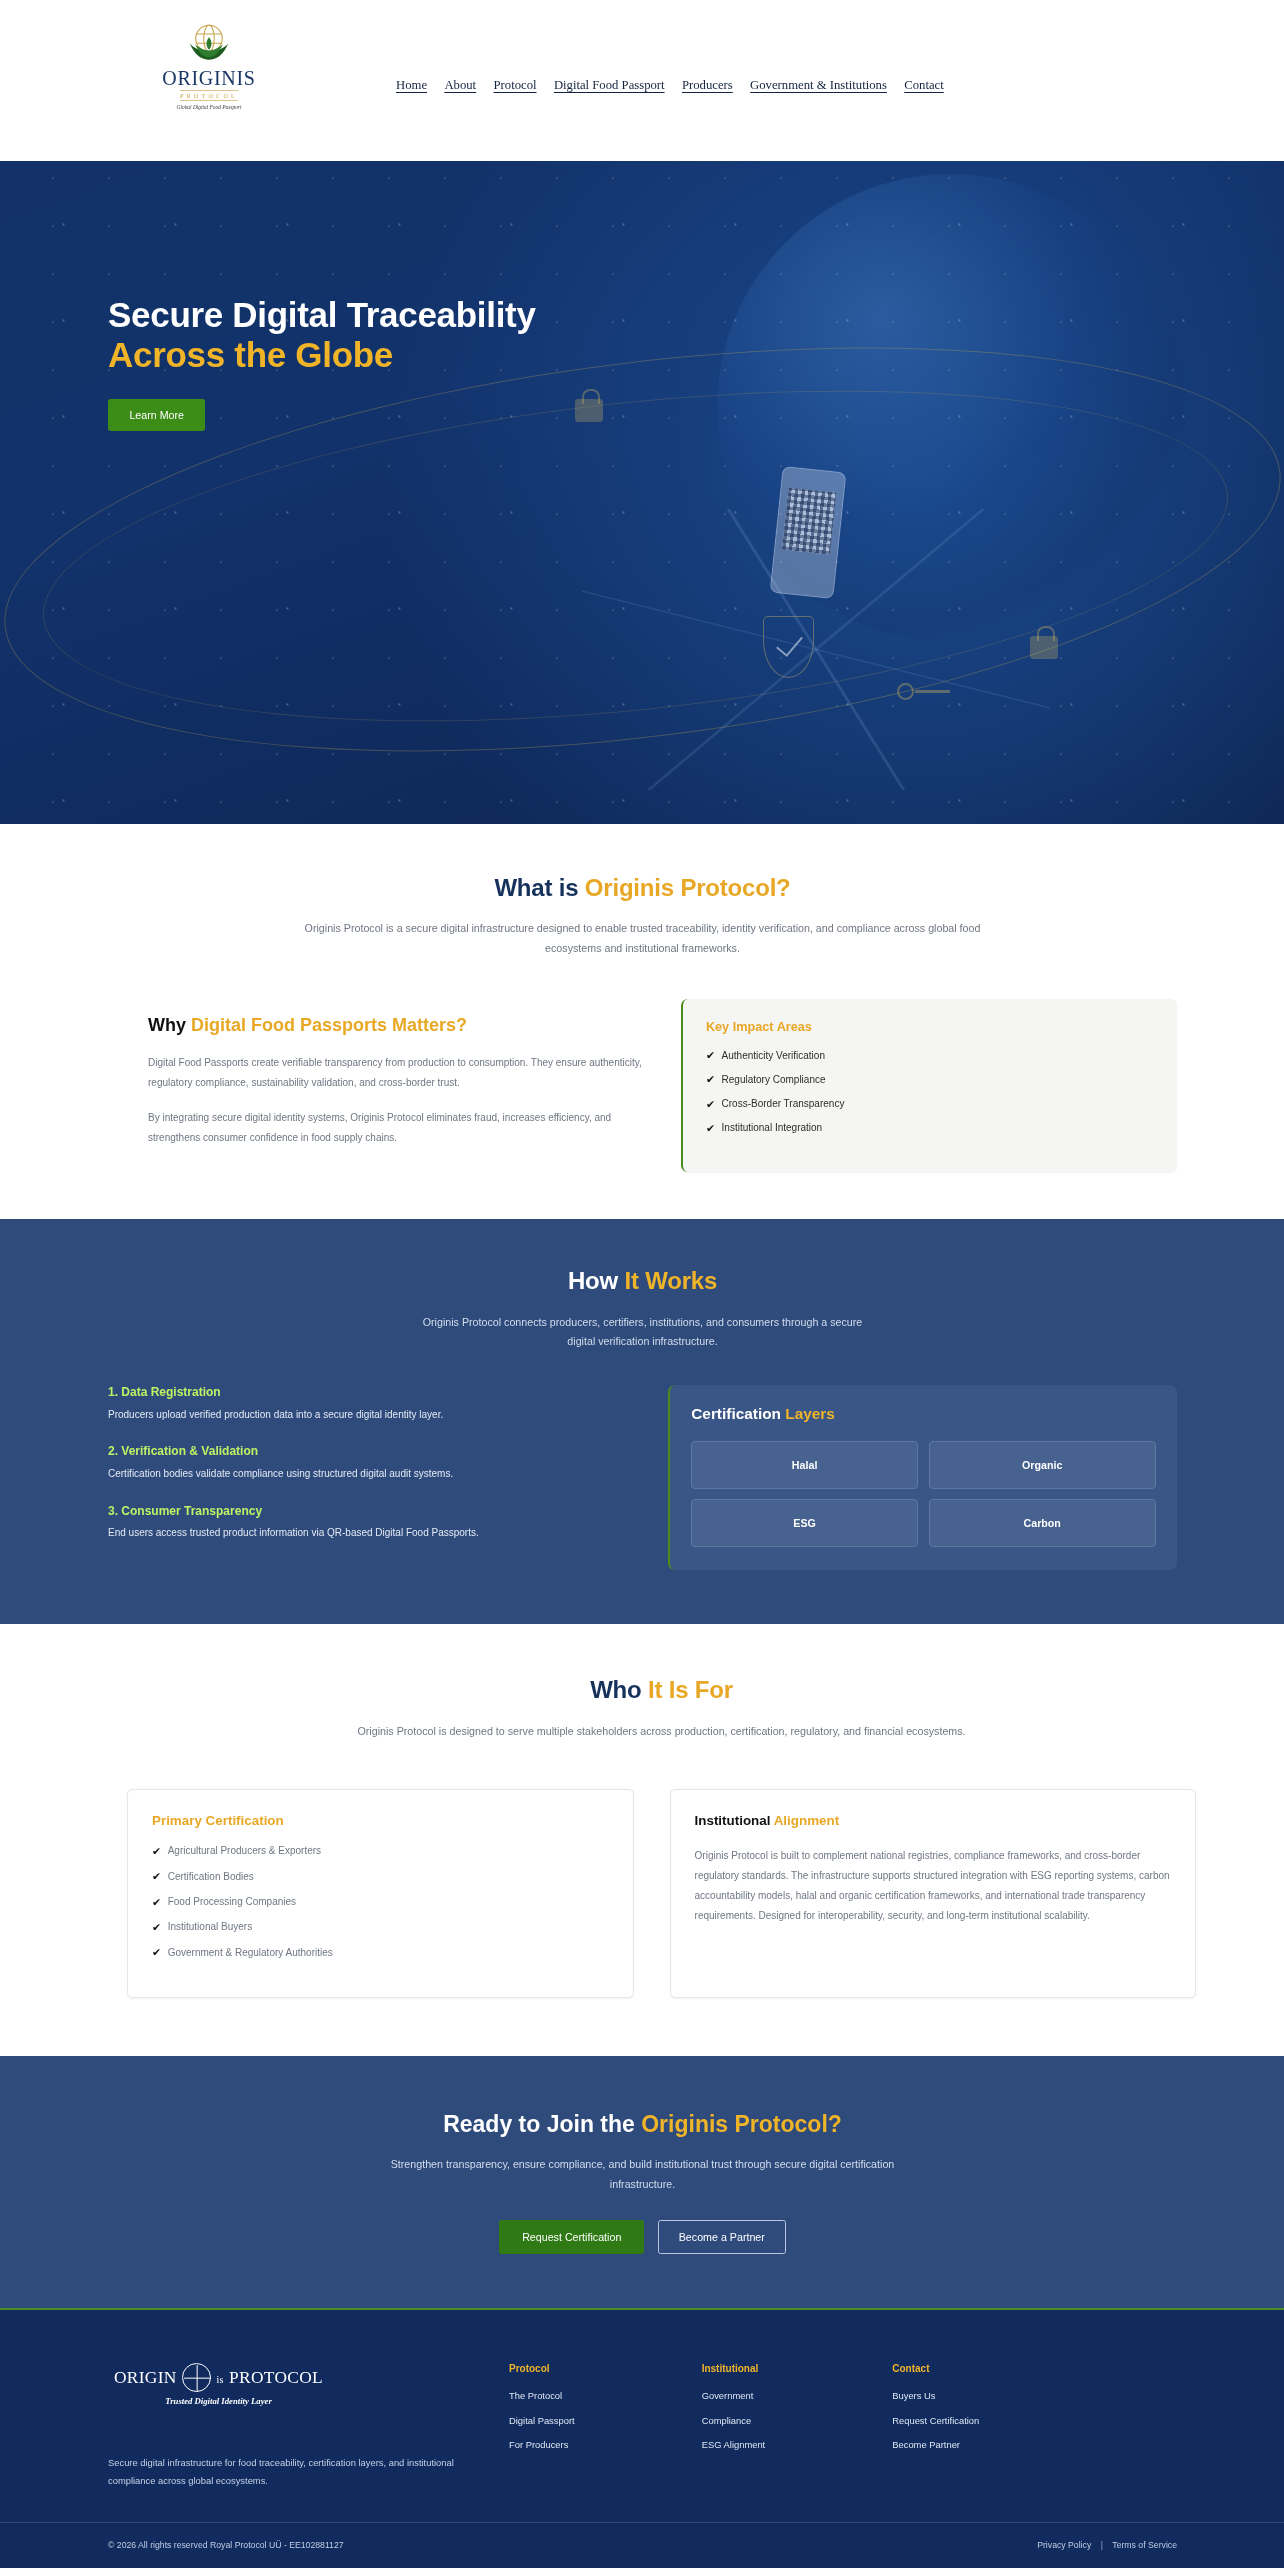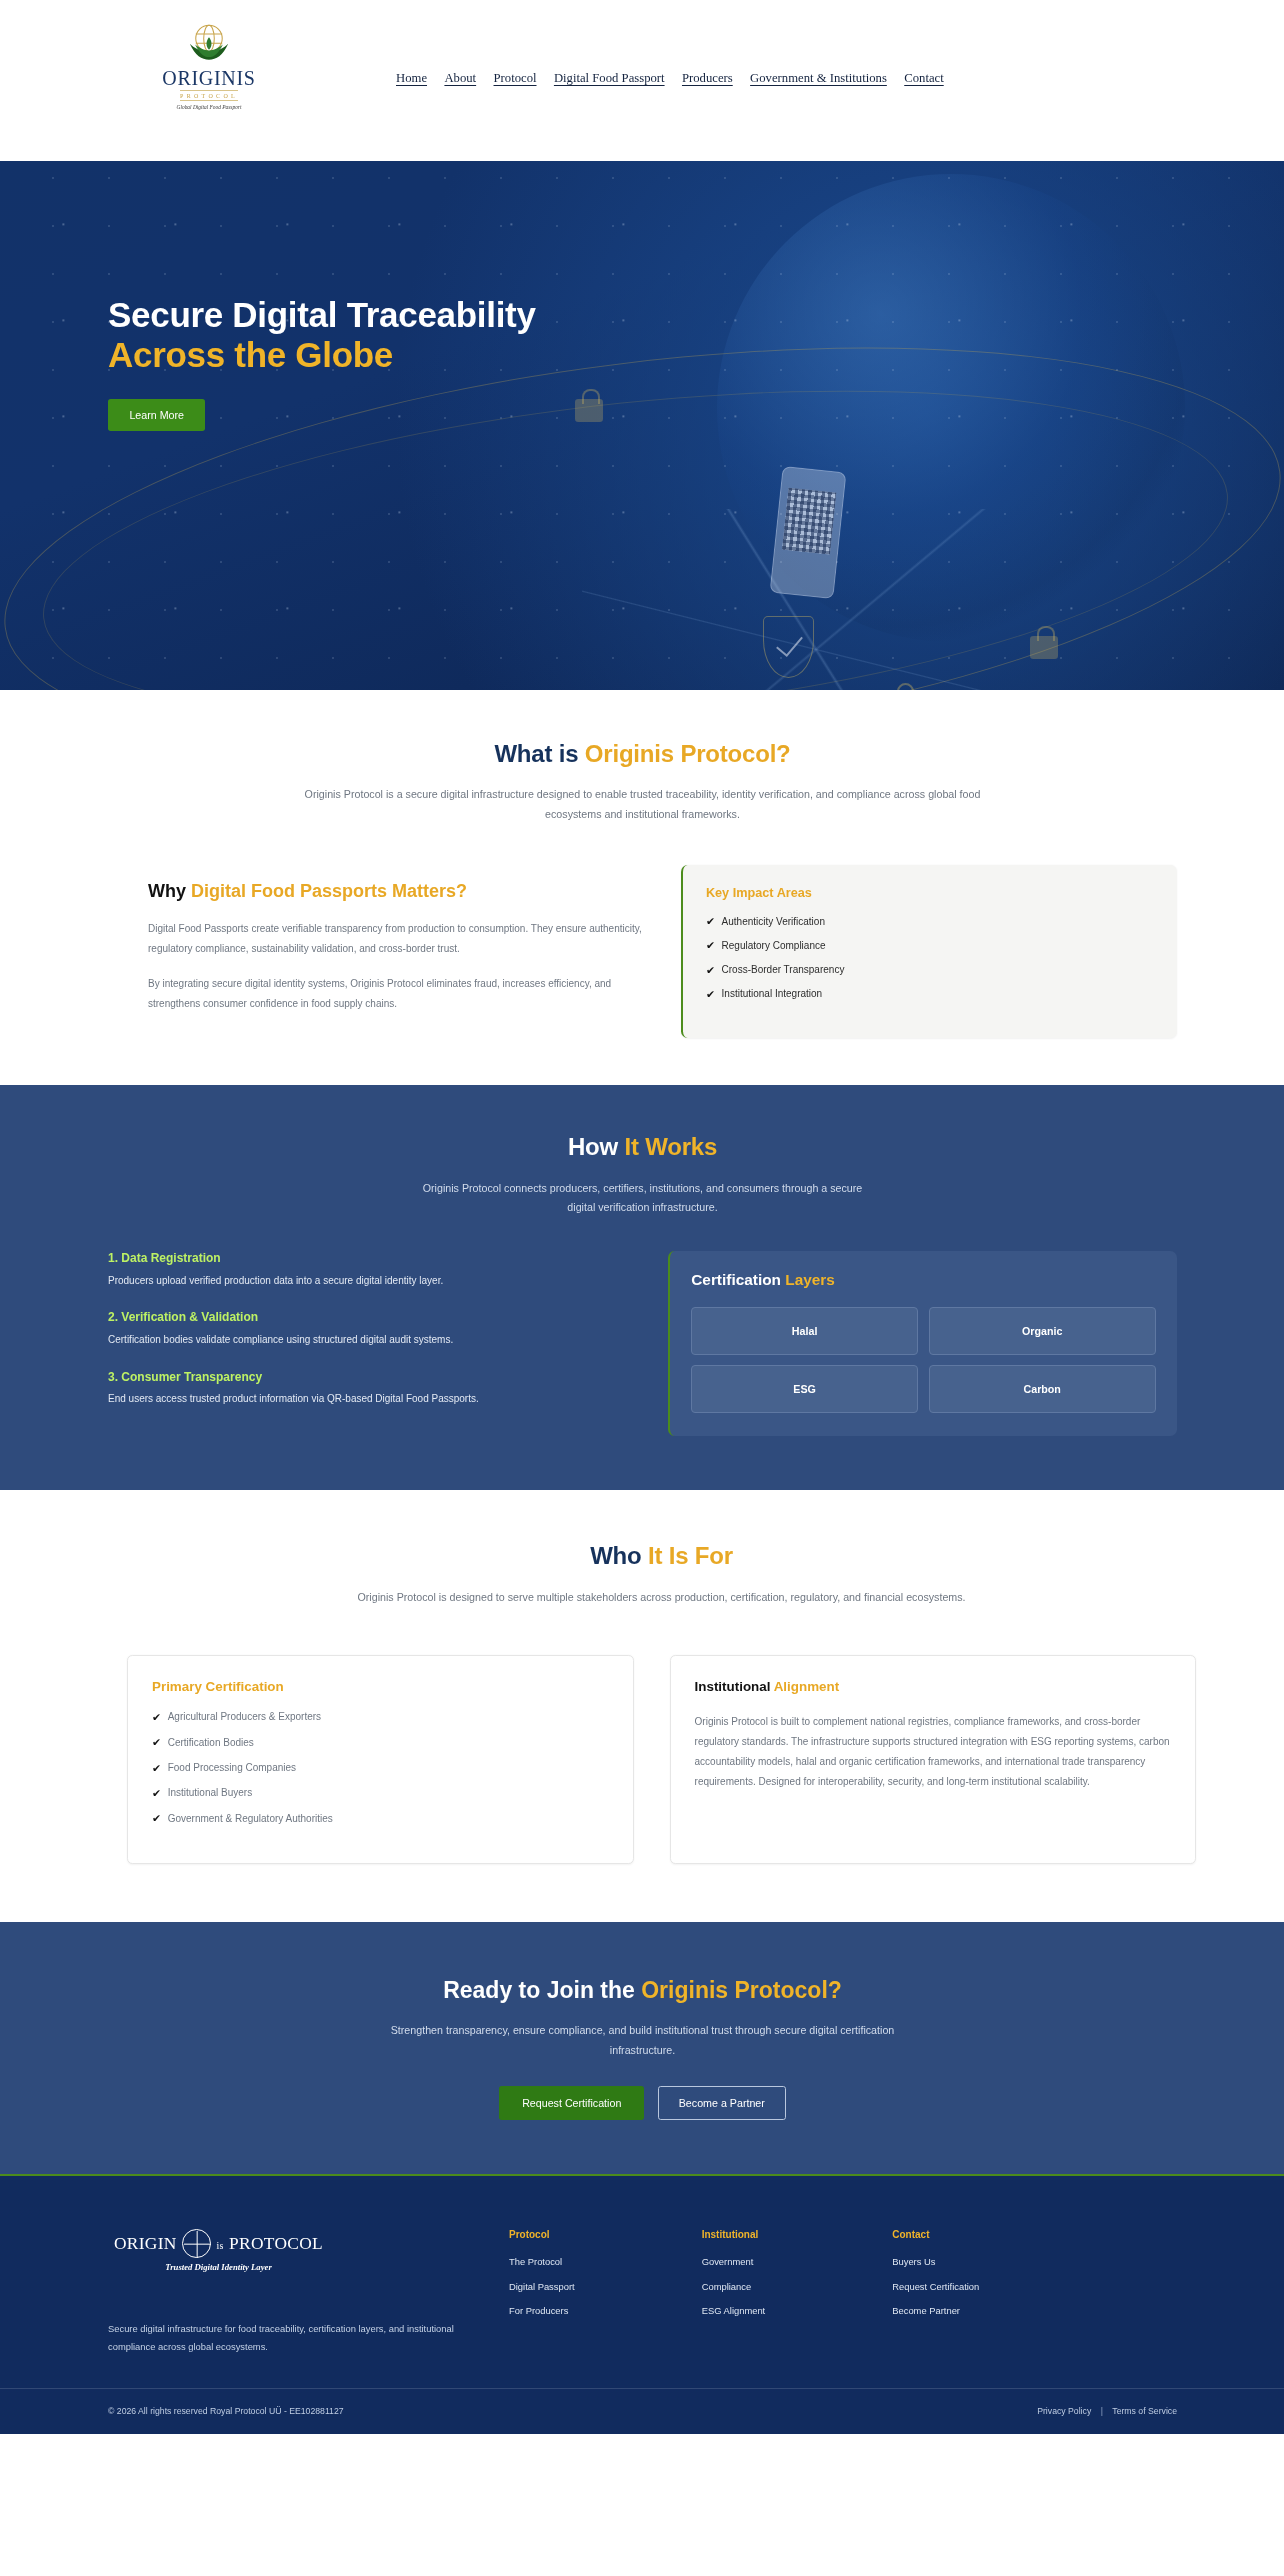--- a/index.html
+++ b/index.html
@@ -51,38 +51,38 @@
   .logo-tag {
     font-family: "Liberation Serif", serif;
     font-style: italic;
     font-size: 5.4px;
     color: #3a3a3a;
     margin-top: 3.3px;
   }
   .main-nav {
     position: absolute;
     left: 396px;
-    top: 71px;
+    top: 78px;
     display: flex;
     gap: 17.4px;
     align-items: center;
   }
   .main-nav a {
     font-family: "Liberation Serif", serif;
     font-size: 12.7px;
     color: #14233f;
     text-decoration: underline;
     text-underline-offset: 2.7px;
     white-space: nowrap;
   }
 
   
   .hero {
     position: relative;
-    height: 529px;
+    height: 663px;
     overflow: hidden;
     background:
       radial-gradient(circle at 72% 48%, #1b4a8e 0%, rgba(27,74,142,0) 55%),
       linear-gradient(160deg, #123269 0%, #12326b 35%, #0f2a5c 70%, #0d2450 100%);
   }
   .hero-globe {
     position: absolute;
     right: 100px;
     top: 13.4px;
     width: 468px;

